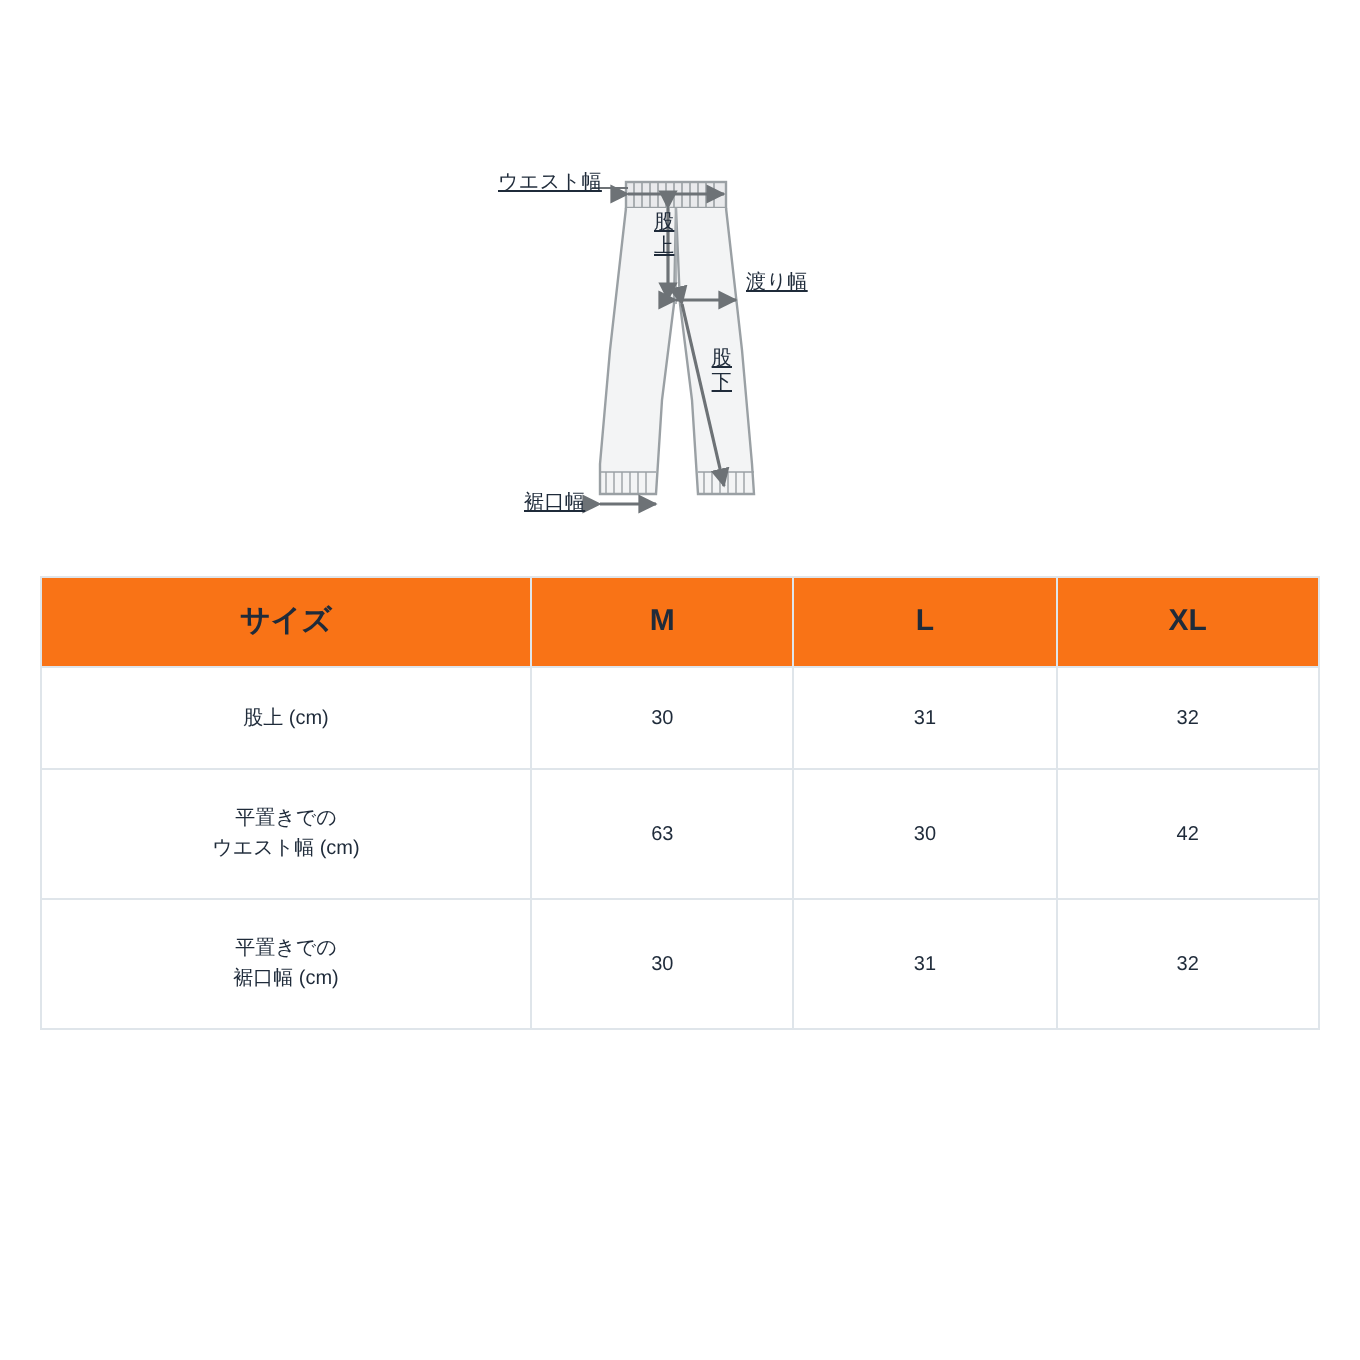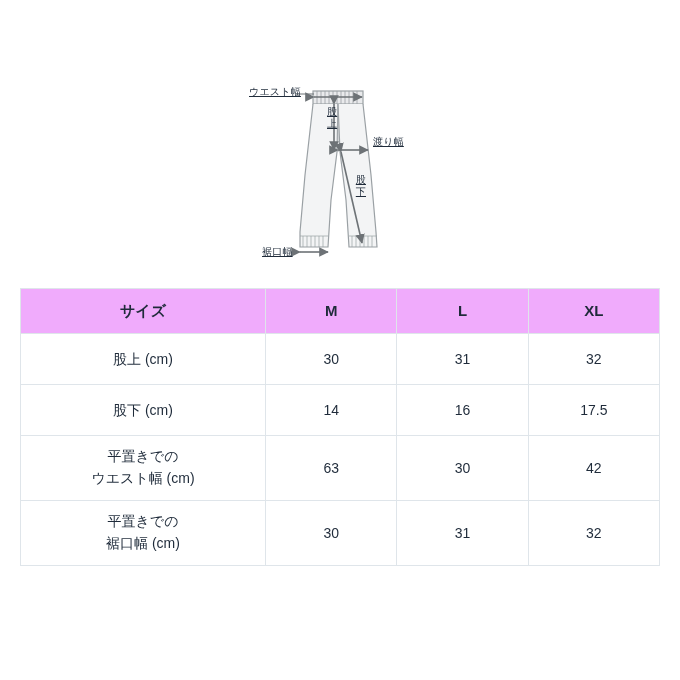--- a/index.html
+++ b/index.html
@@ -57,26 +57,26 @@
     width: 640px;
     table-layout: fixed;
   }
   table.size-table th,
   table.size-table td {
     border: 1px solid #dfe5ea;
     text-align: center;
     vertical-align: middle;
     font-weight: normal;
     color: #1f2b3a;
-    font-size: 14px;
+    font-size: 10px;
     line-height: 1.5;
     padding: 0;
   }
   table.size-table thead th {
-    background: #f0abfc;
+    background: #f97316;
     height: 44px;
     font-size: 15px;
     font-weight: bold;
   }
   table.size-table thead th.hd-size { font-weight: bold; }
   table.size-table tbody td {
     height: 50px;
     background: #ffffff;
   }
   table.size-table tbody tr.tall td {
@@ -194,26 +194,20 @@
           <th>XL</th>
         </tr>
       </thead>
       <tbody>
         <tr>
           <td class="row-label">股上 (cm)</td>
           <td class="val">30</td>
           <td class="val">31</td>
           <td class="val">32</td>
         </tr>
-        <tr>
-          <td class="row-label">股下 (cm)</td>
-          <td class="val">14</td>
-          <td class="val">16</td>
-          <td class="val">17.5</td>
-        </tr>
         <tr class="tall">
           <td class="row-label">
             <span class="label-two-line">平置きでの</span>
             <span class="label-two-line">ウエスト幅 (cm)</span>
           </td>
           <td class="val">63</td>
           <td class="val">30</td>
           <td class="val">42</td>
         </tr>
         <tr class="tall">

